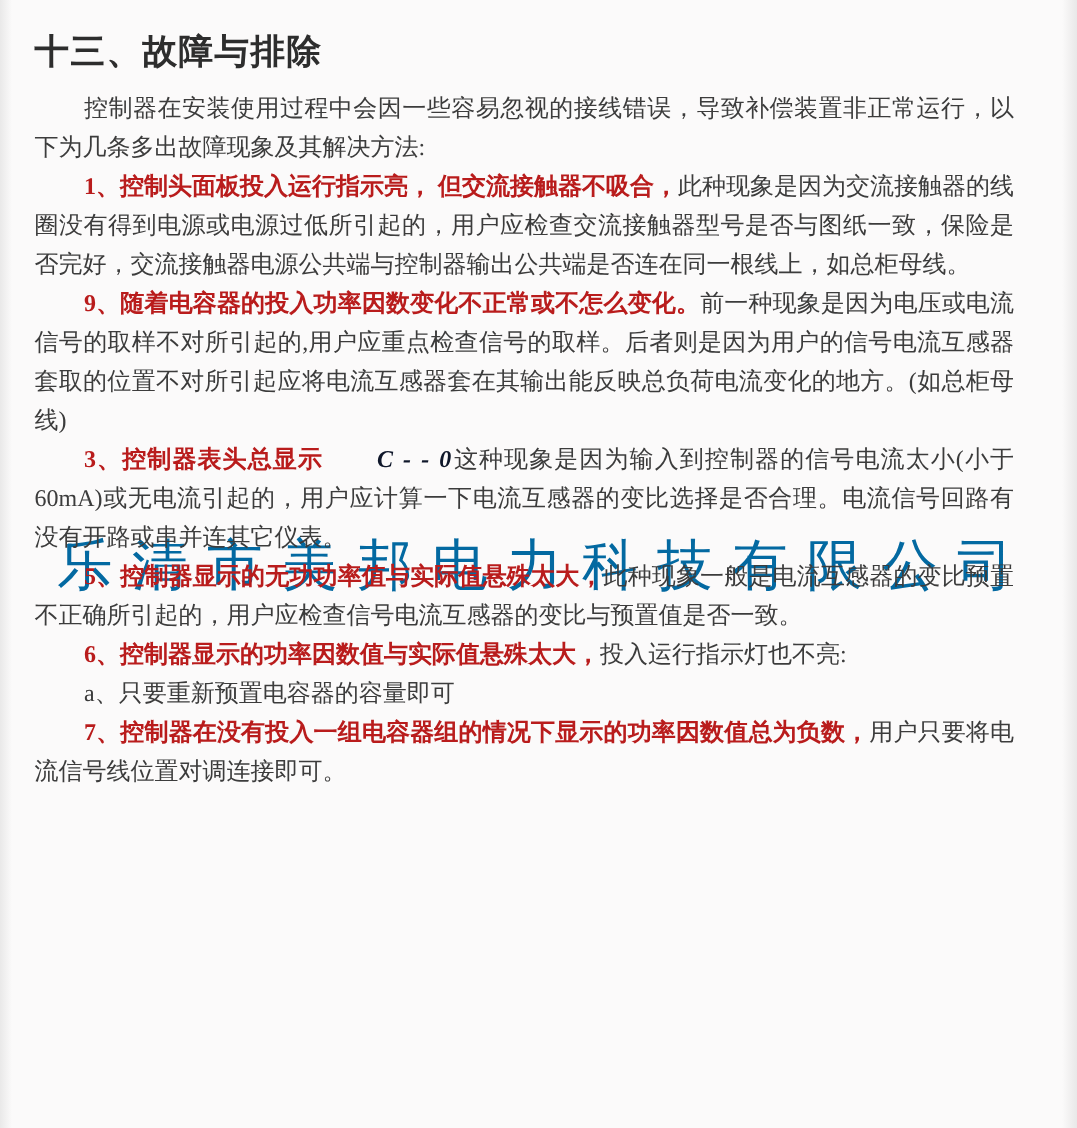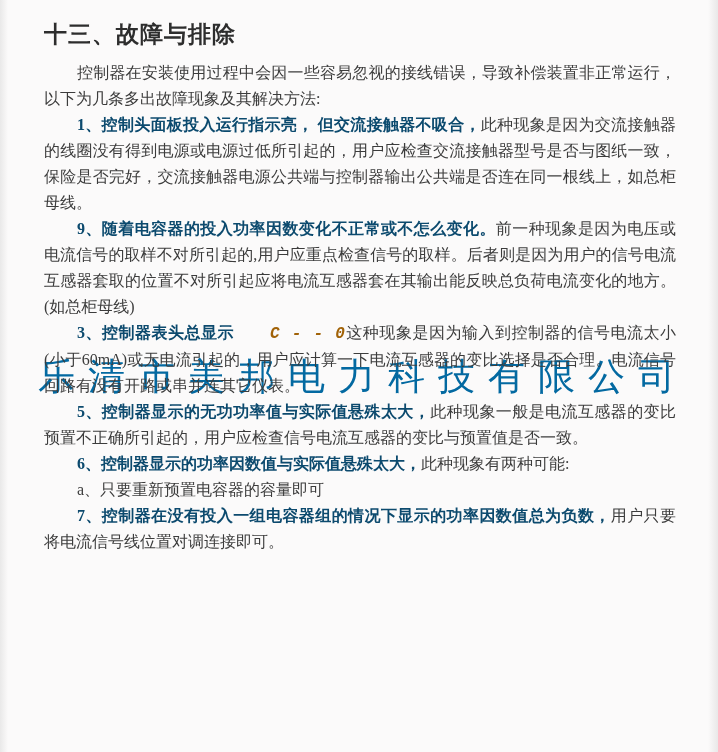--- a/index.html
+++ b/index.html
@@ -33,47 +33,47 @@
     font-family: "Liberation Sans", "DejaVu Sans", sans-serif;
     font-size: 37px;
     letter-spacing: 13px;
     color: #0369a1;
     white-space: nowrap;
     user-select: none;
   }
   .content {
     position: relative;
     z-index: 1;
-    padding: 20px 42px 0 44px;
+    padding: 20px 42px 0 23px;
   }
   .title {
     margin: 0 0 10px 0;
     font-size: 23px;
     line-height: 30px;
     font-weight: 700;
     color: #2d2d2d;
     letter-spacing: 1px;
   }
   .para {
     margin: 0;
     font-size: 16px;
     line-height: 26px;
     color: #3c3c3c;
     text-align: justify;
     text-indent: 33px;
   }
   .lead {
     font-weight: 700;
-    color: #0c4a6e;
+    color: #b91c1c;
   }
   .seg {
-    font-family: Liberation Mono, monospace;
+    font-family: Liberation Serif, serif;
     font-style: italic;
     font-weight: 700;
-    color: #a16207;
+    color: #0f172a;
     letter-spacing: 1px;
     margin-left: 36px;
   }
 </style>
 </head>
 <body>
 
 <div class="scan-edge left"></div>
 <div class="scan-edge right"></div>
 
@@ -87,21 +87,21 @@
 
   <p class="para"><b class="lead">1、控制头面板投入运行指示亮， 但交流接触器不吸合，</b><span>此种现象是因为交流接触器的线圈没有得到电源或电源过低所引起的，用户应检查交流接触器型号是否与图纸一致，保险是否完好，交流接触器电源公共端与控制器输出公共端是否连在同一根线上，如总柜母线。</span></p>
 
   <p class="para"><b class="lead">9、随着电容器的投入功率因数变化不正常或不怎么变化。</b><span>前一种现象是因为电压或电流信号的取样不对所引起的,用户应重点检查信号的取样。后者则是因为用户的信号电流互感器套取的位置不对所引起应将电流互感器套在其输出能反映总负荷电流变化的地方。(如总柜母线)</span></p>
 
   <p class="para"><b class="lead">3、控制器表头总显示</b><span class="seg">C - - 0</span><span>这种现象是因为输入到控制器的信号电流太小(小于60mA)或无电流引起的，用户应计算一下电流互感器的变比选择是否合理。电流信号回路有没有开路或串并连其它仪表。</span></p>
 
 
   <p class="para"><b class="lead">5、控制器显示的无功功率值与实际值悬殊太大，</b><span>此种现象一般是电流互感器的变比预置不正确所引起的，用户应检查信号电流互感器的变比与预置值是否一致。</span></p>
 
-  <p class="para"><b class="lead">6、控制器显示的功率因数值与实际值悬殊太大，</b><span>此种现象有两种可能:</span></p>
+  <p class="para"><b class="lead">6、控制器显示的功率因数值与实际值悬殊太大，</b><span>投入运行指示灯也不亮:</span></p>
 
   <p class="para"><span>a、只要重新预置电容器的容量即可</span></p>
 
 
   <p class="para"><b class="lead">7、控制器在没有投入一组电容器组的情况下显示的功率因数值总为负数，</b><span>用户只要将电流信号线位置对调连接即可。</span></p>
 
 
 
 </div>
 

